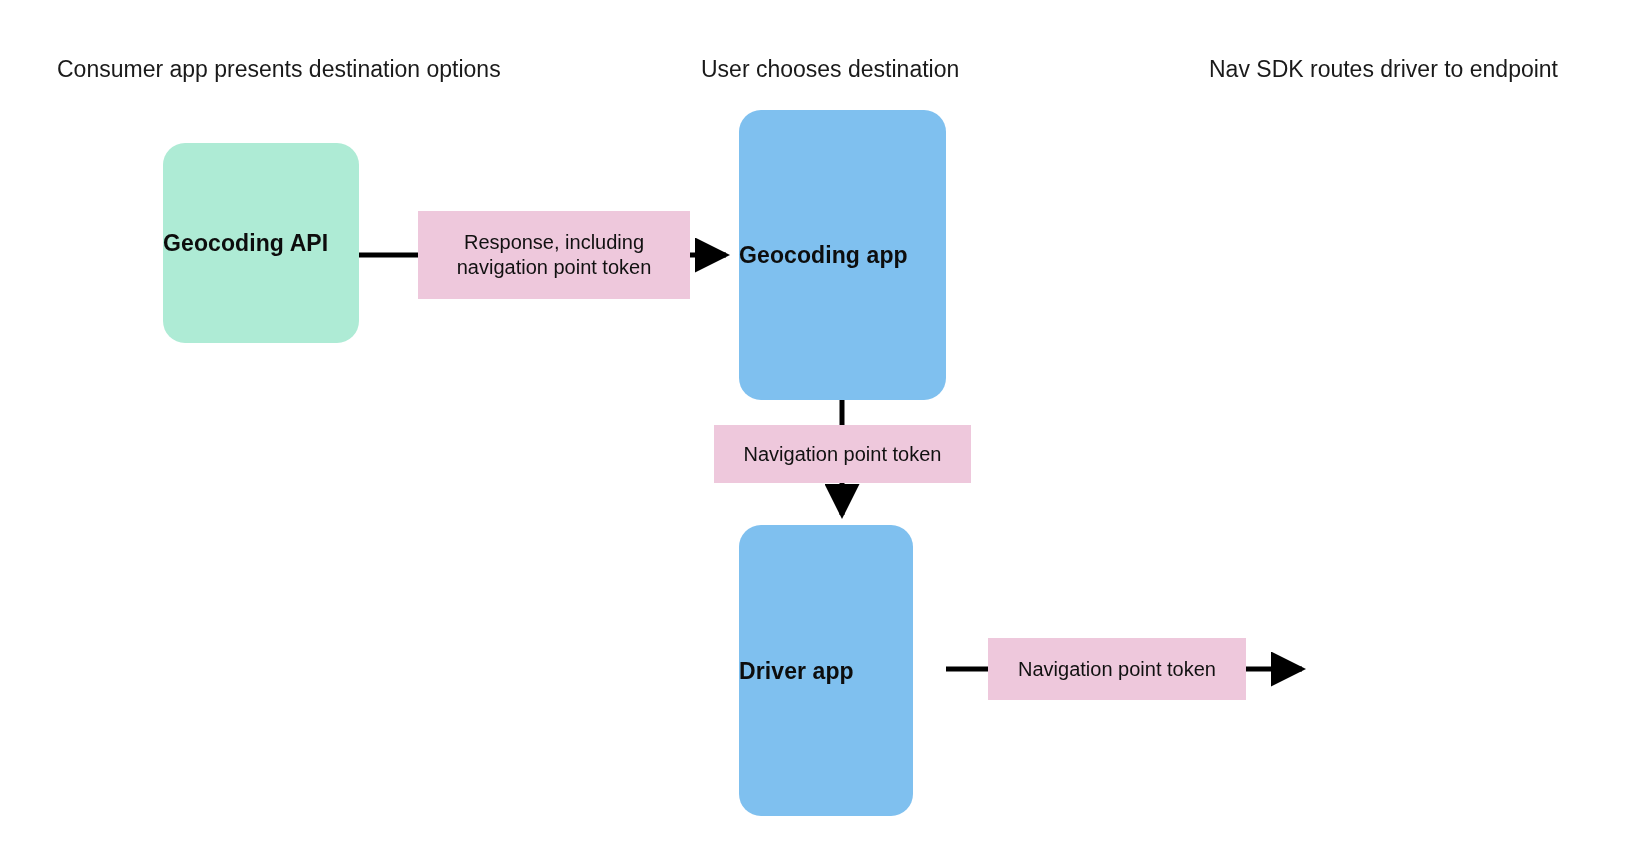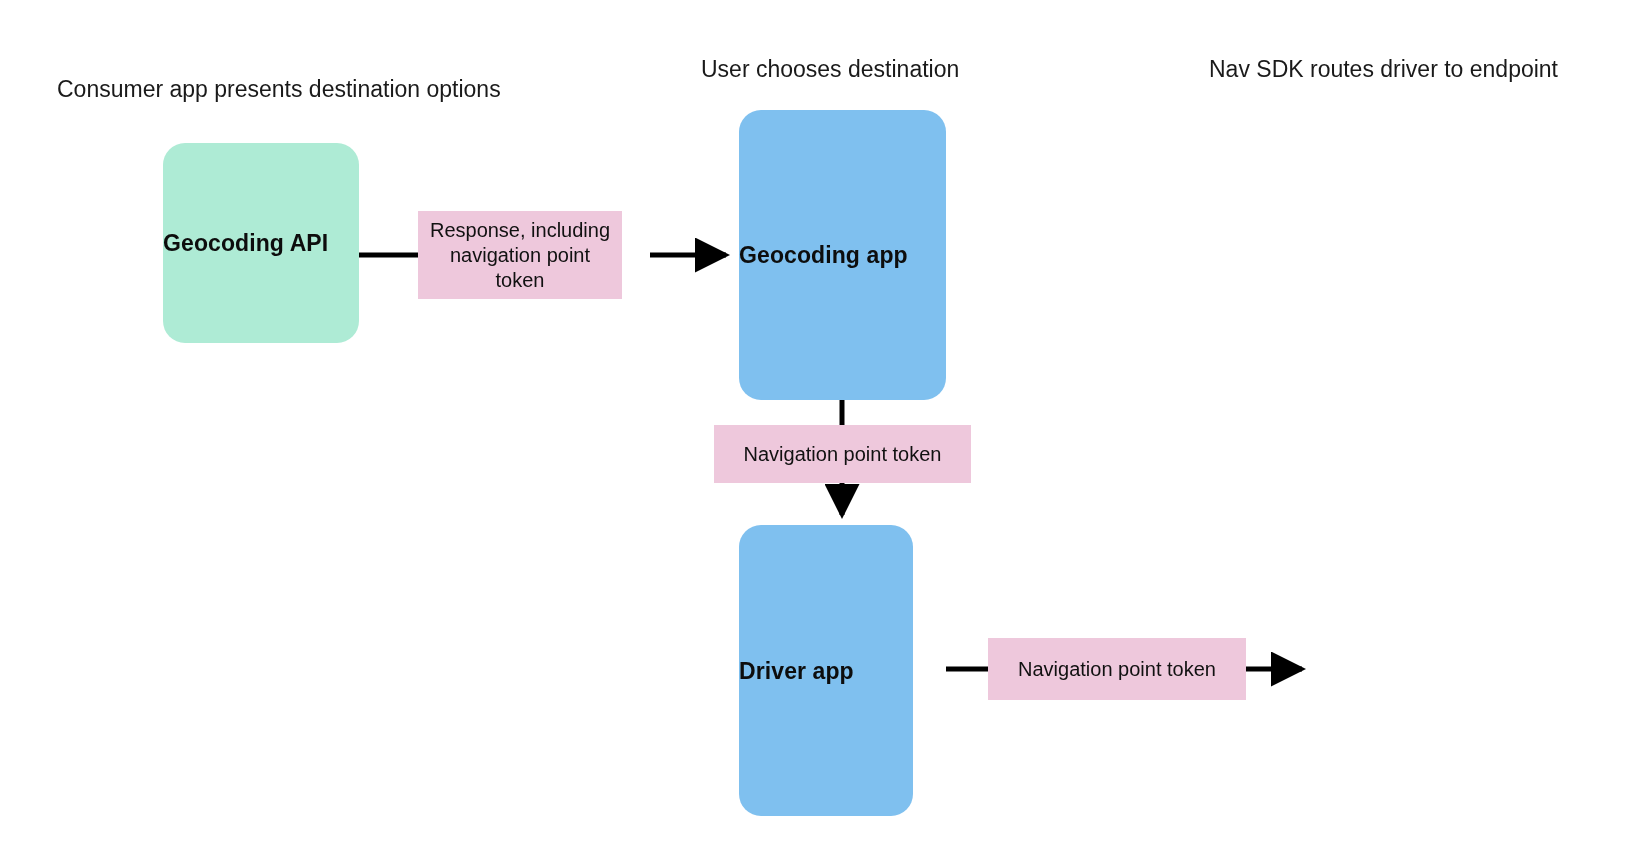--- a/index.html
+++ b/index.html
@@ -22,21 +22,21 @@
 
   
   .col-heading {
     position: absolute;
     font-size: 23px;
     line-height: 27px;
     color: #1a1a1a;
     font-weight: 400;
     white-space: nowrap;
   }
-  #heading-0 { left: 57px;   top: 56px; margin-top: 20px; }
+  #heading-0 { left: 57px;   top: 56px; }
   #heading-1 { left: 701px;  top: 56px; }
   #heading-2 { left: 1209px; top: 56px; }
 
   
   .node {
     position: absolute;
     border-radius: 22px;
     display: flex;
     align-items: center;
     box-sizing: border-box;
@@ -81,21 +81,21 @@
     box-sizing: border-box;
     font-size: 20px;
     line-height: 25px;
     color: #111111;
     text-align: center;
     font-weight: 400;
     padding: 0 8px;
   }
   #edge-label-response {
     left: 418px; top: 211px;
-    width: 204px; height: 88px;
+    width: 272px; height: 88px;
   }
   #edge-label-nav-token-mid {
     left: 714px; top: 425px;
     width: 257px; height: 58px;
   }
   #edge-label-nav-token-bottom {
     left: 988px; top: 638px;
     width: 258px; height: 62px;
   }
 

